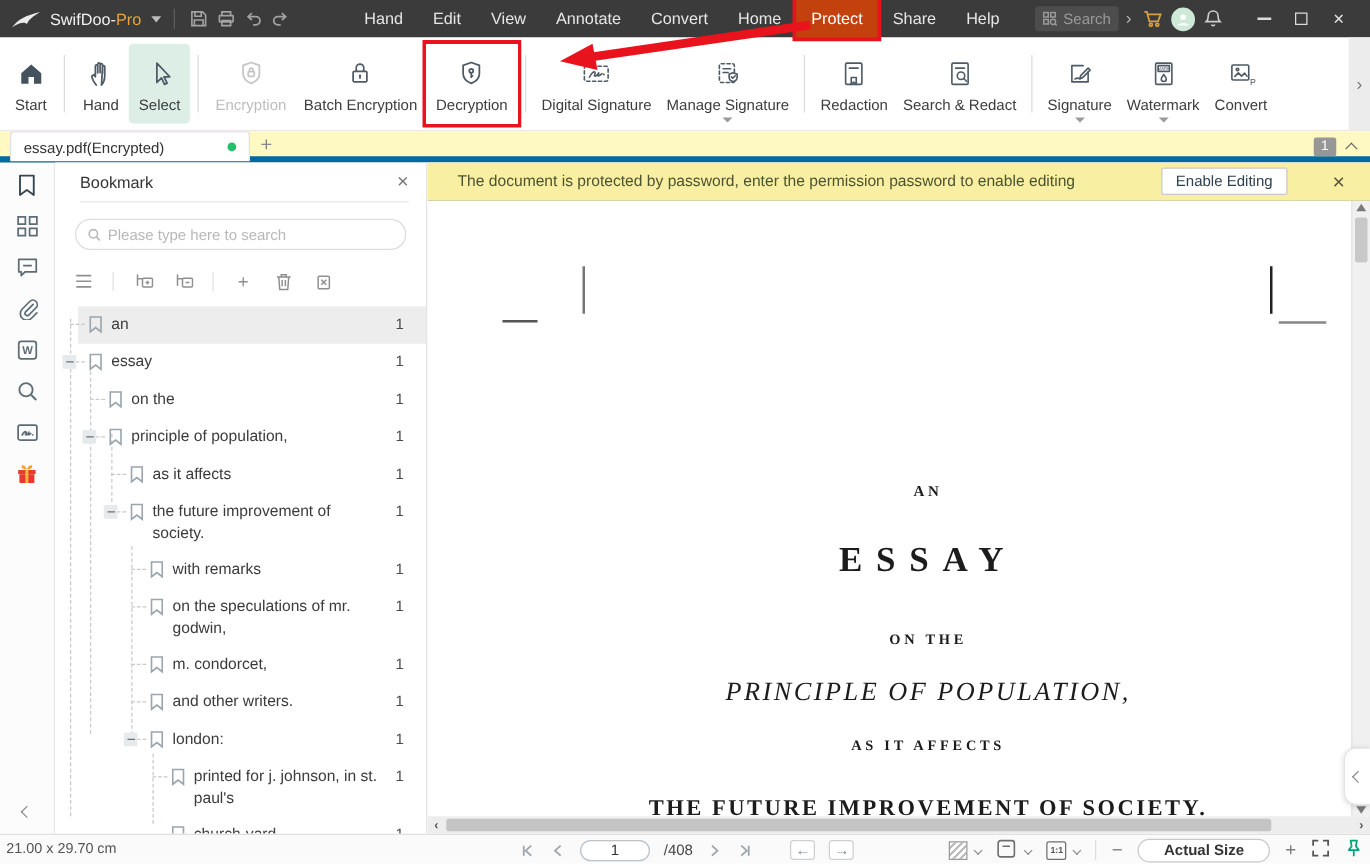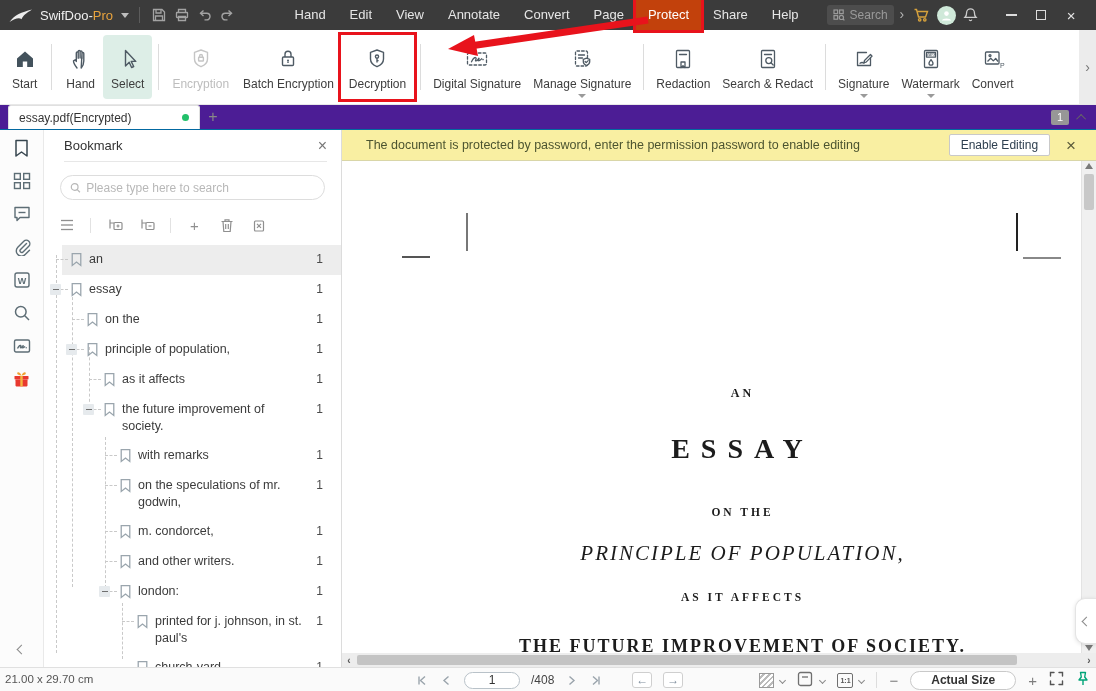--- a/index.html
+++ b/index.html
@@ -32,21 +32,21 @@
   .tbtn .ticon { height:27px; display:flex; align-items:flex-end; }
   .tbtn.p7 { padding:0 7px; } .tbtn.p6 { padding:0 6px; }
   .tbtn.selected { background:#ddeee7; }
   .tbtn.disabled { color:#bdbdbd; }
   .tbtn.decryption { box-shadow:0 0 0 3px #e8131c; border-radius:0; }
   .tbtn .drop-caret { position:absolute; bottom:1px; left:50%; margin-left:-4px; width:0; height:0; border-left:4px solid transparent; border-right:4px solid transparent; border-top:4px solid #9a9a9a; }
   .tsep { width:1px; height:46px; background:#dcdcdc; margin:0 6px; flex:0 0 auto; }
   .toolbar-more { position:absolute; right:0; top:0; width:17px; height:74px; background:#ececec; display:flex; align-items:center; justify-content:center; color:#777; font-size:14px; }
 
   
-  .tabbar { height:25px; background:#4c1d95; border-bottom:1px solid #0369a1; display:flex; align-items:flex-start; position:relative; }
+  .tabbar { height:25px; background:#fef9c3; border-bottom:5px solid #0369a1; display:flex; align-items:flex-start; position:relative; }
   .tab { margin-left:8px; width:192px; height:24px; background:#fff; border:1px solid #e0e0e0; border-bottom:none; border-radius:3px 3px 0 0; display:flex; align-items:center; padding:0 10px; font-size:12px; color:#333; }
   .tab-dot { width:7px; height:7px; border-radius:50%; background:#22c06a; margin-left:auto; }
   .tab-plus { width:26px; height:24px; display:flex; align-items:center; justify-content:center; color:#888; font-size:16px; }
   .tabbar-right { margin-left:auto; display:flex; align-items:center; gap:10px; margin-right:10px; height:25px; }
   .badge { background:#979797; color:#fff; font-size:11px; line-height:15px; padding:0 6px; border-radius:2px; }
   .chev-up { width:7px; height:7px; border-top:1.6px solid #666; border-left:1.6px solid #666; transform:rotate(45deg) translateY(2px); }
 
   
   .main { height:537px; display:flex; }
 
@@ -72,21 +72,21 @@
   .trow::before { content:""; position:absolute; left:calc(var(--ind) - 14px); top:14px; width:12px; border-top:1px dashed #c9c9c9; }
   .trow.selected { background:linear-gradient(90deg, transparent 18px, #ededed 18px); }
   .expander { position:absolute; left:calc(var(--ind) - 20px); top:9px; width:11px; height:11px; background:#e6eaed; border-radius:1px; z-index:2; }
   .expander::after { content:""; position:absolute; left:2.5px; top:4.8px; width:6px; height:1.4px; background:#6f6f6f; }
   .bm-ico { flex:0 0 auto; margin:1px 6px 0 0; }
   .tlabel { flex:1; }
   .tcount { margin-left:8px; color:#4a4a4a; font-size:12px; }
 
   
   .docarea { flex:1; position:relative; background:#fff; overflow:hidden; }
-  .notice { position:absolute; top:0; left:0; right:0; height:31px; background:#f9efa2; border-bottom:1px solid #d9d6a8; display:flex; align-items:center; padding:0 10px 0 24px; }
+  .notice { position:absolute; top:0; left:0; right:0; height:31px; background:#f9efa2; border-bottom:1px solid #d9d6a8; display:flex; align-items:center; padding:0 10px 0 24px;gap:20px; }
   .notice-msg { font-size:12.5px; color:#4c5430; }
   .notice-btn { margin-left:auto; background:#fff; border:1px solid #c9c9c9; border-radius:2px; padding:3px 11px; font-size:12px; color:#2f4050; white-space:nowrap; }
   .notice-close { margin:0 10px 0 16px; color:#5a5a3a; font-size:17px; line-height:17px; }
   .page { position:absolute; left:0; right:15px; top:31px; bottom:14px; background:#fff; overflow:hidden; }
   .cropmark { position:absolute; background:#555; }
   .doc-text { position:absolute; left:62px; right:0; top:0; bottom:0; text-align:center; font-family:"Liberation Serif",serif; color:#1c1c1c; }
   .doc-line { position:absolute; left:0; right:0; }
   .l-an { top:225px; font-size:12px; letter-spacing:3px; font-weight:600; }
   .l-essay { top:272px; font-size:28px; font-weight:700; letter-spacing:11px; }
   .l-onthe { top:345px; font-size:11.5px; letter-spacing:3px; font-weight:600; }
@@ -160,21 +160,21 @@
           <path d="M12.3 6.3h-6a3.3 3.3 0 1 0 0 6.6H8.5"></path>
         </svg>
     </span>
 
     <div class="menu-row">
       <div class="menu-item">Hand</div>
       <div class="menu-item">Edit</div>
       <div class="menu-item">View</div>
       <div class="menu-item">Annotate</div>
       <div class="menu-item">Convert</div>
-      <div class="menu-item">Page</div>
+      <div class="menu-item">Home</div>
       <div class="menu-item protect">Protect</div>
       <div class="menu-item">Share</div>
       <div class="menu-item">Help</div>
     </div>
 
     <div class="searchbox">
       <svg width="12" height="12" viewBox="0 0 12 12" fill="none" stroke="#9a9a9a" stroke-width="1.2">
           <rect x="1" y="1" width="3.6" height="3.6"></rect>
           <rect x="6.6" y="1" width="3.6" height="3.6"></rect>
           <rect x="1" y="6.6" width="3.6" height="3.6"></rect>

